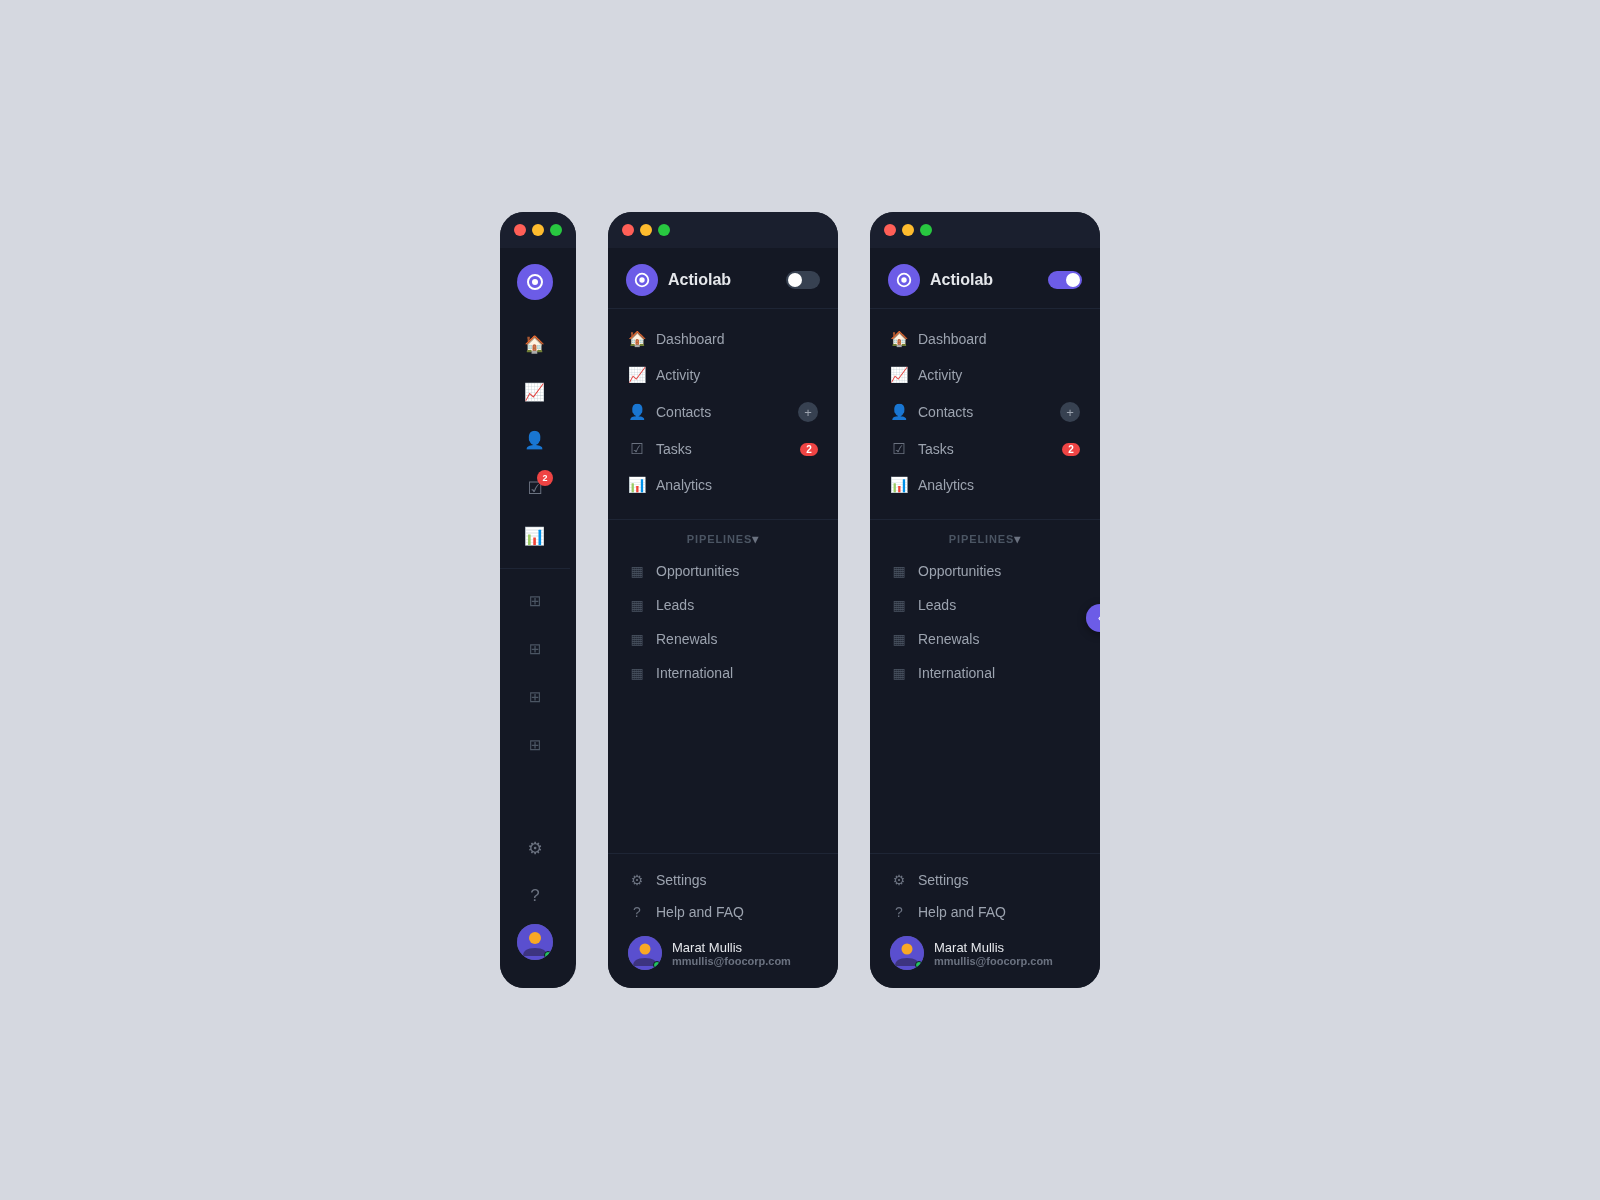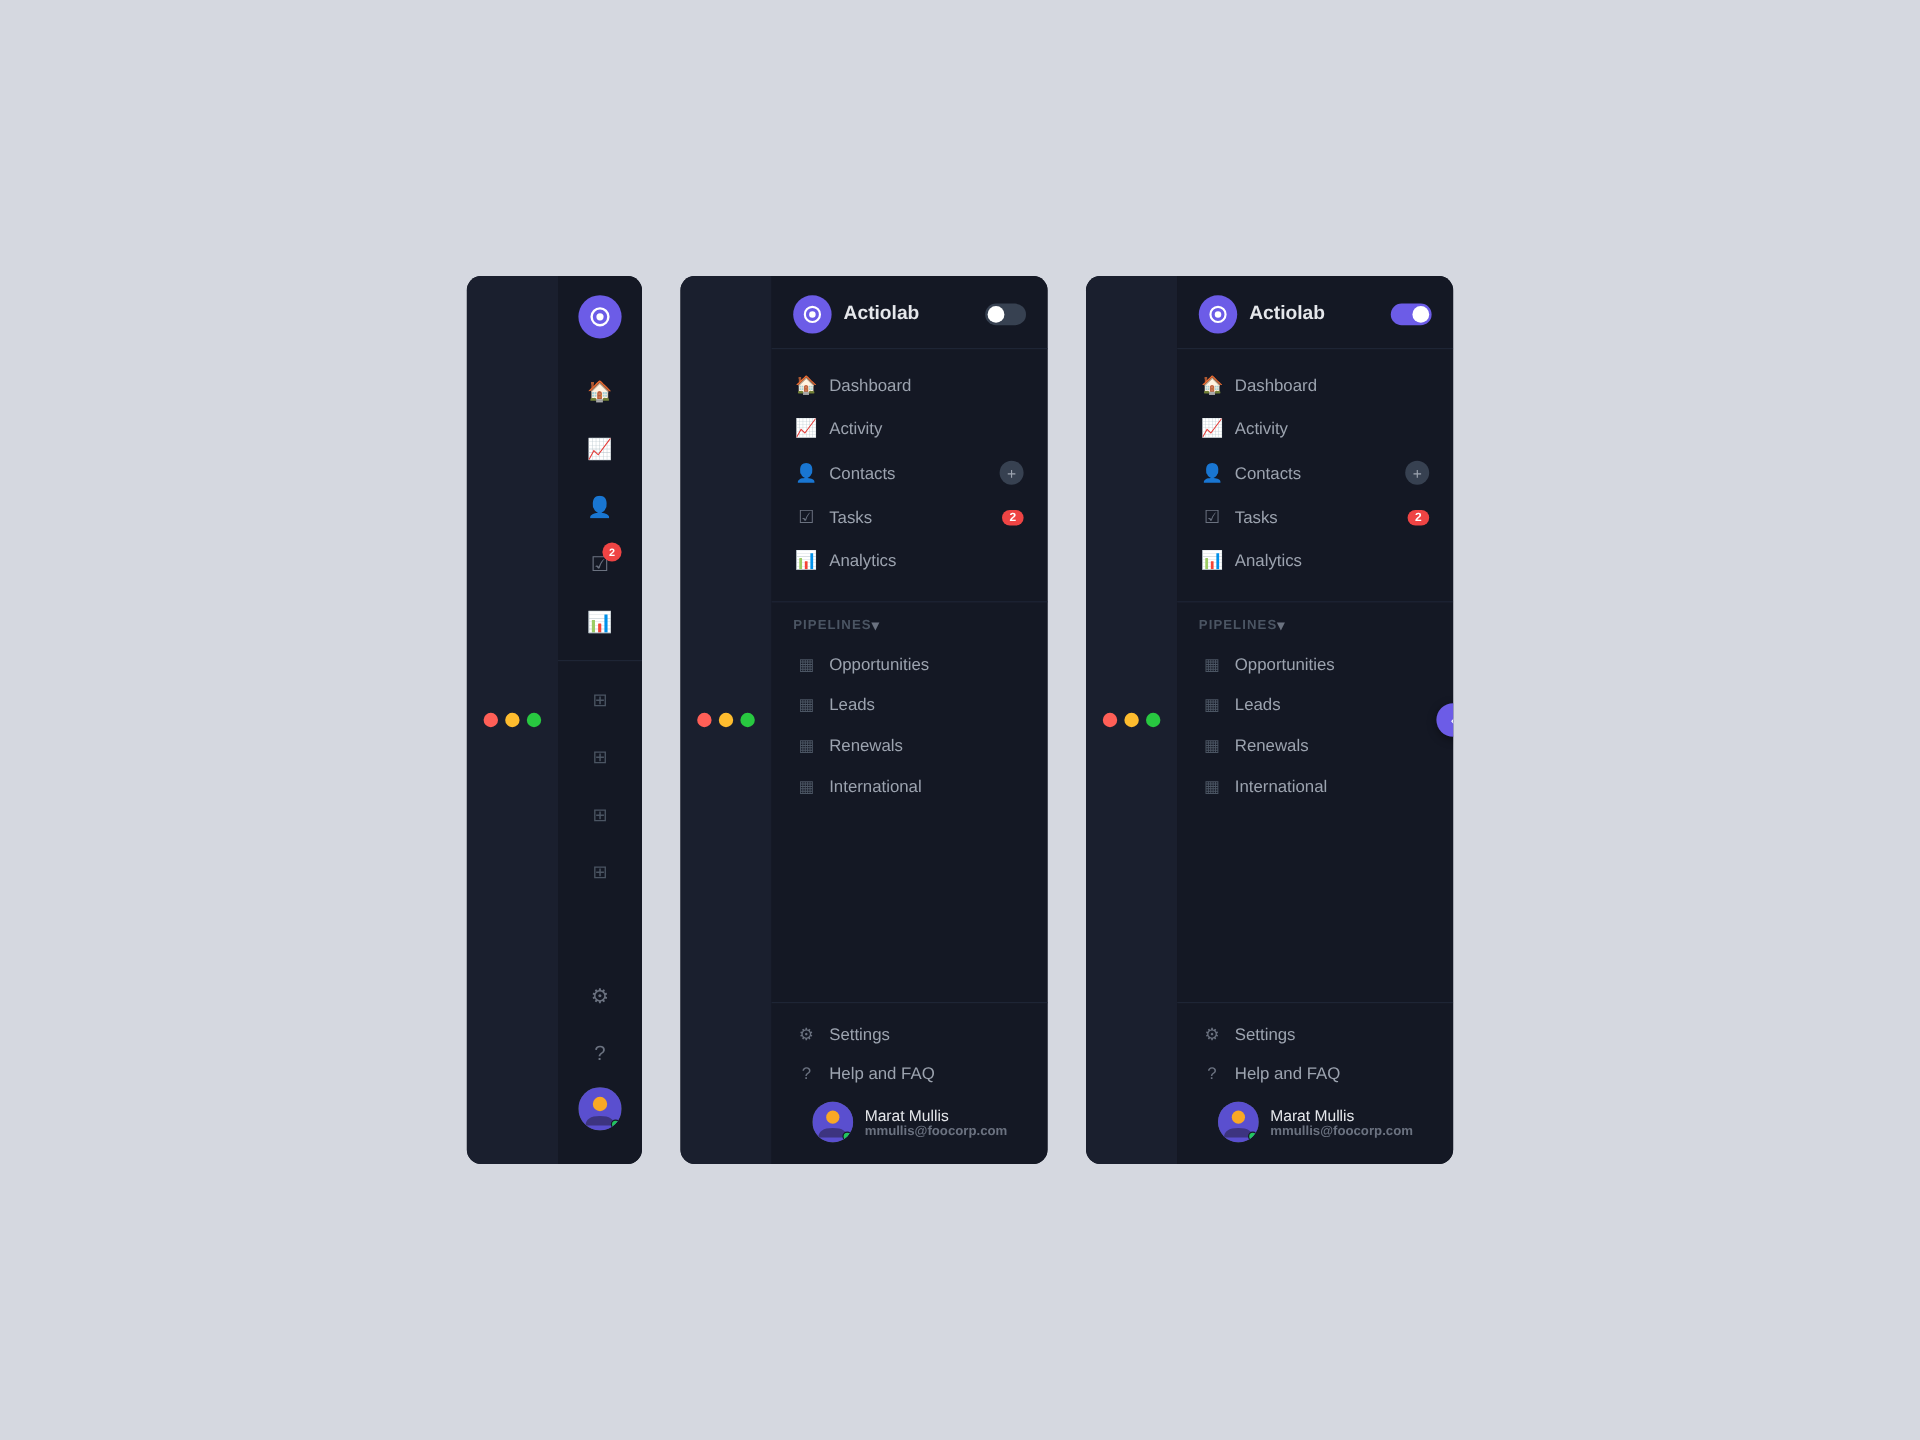--- a/index.html
+++ b/index.html
@@ -9,24 +9,25 @@
       background: #d5d8e0;
       display: flex;
       align-items: center;
       justify-content: center;
       gap: 32px;
       font-family: -apple-system, BlinkMacSystemFont, 'Segoe UI', sans-serif;
     }
 
     
     .window {
-      border-radius: 12px;
+      border-radius: 24px;
       overflow: hidden;
       background: #141824;
       display: flex;
+      flex-direction: column;
     }
     .window-titlebar {
       background: #1a1f2e;
       padding: 12px 14px;
       display: flex;
       align-items: center;
       gap: 6px;
       flex-shrink: 0;
     }
     .dot {
@@ -205,21 +206,21 @@
     }
 
     .section-label {
       padding: 8px 18px 4px;
       font-size: 11px;
       font-weight: 600;
       color: #4b5563;
       letter-spacing: 0.08em;
       display: flex;
       align-items: center;
-      justify-content: flex-start;
+      justify-content: center;
     }
     .section-label .chevron { color: #6b7280; font-size: 12px; }
 
     .pipelines-section {
       padding: 4px 10px;
     }
 
     .sidebar-footer {
       margin-top: auto;
       border-top: 1px solid #1e2535;
@@ -237,21 +238,20 @@
     }
     .footer-nav-item .nav-icon { font-size: 14px; width: 18px; text-align: center; color: #6b7280; }
 
     .user-row {
       display: flex;
       align-items: center;
       gap: 10px;
       padding: 8px 10px;
       border-radius: 8px;
       cursor: pointer;
-      justify-content: center;
     }
     .avatar-user {
       width: 34px; height: 34px;
       border-radius: 50%;
       background: #4b5563;
       display: flex; align-items: center; justify-content: center;
       overflow: hidden;
       position: relative;
       flex-shrink: 0;
     }

